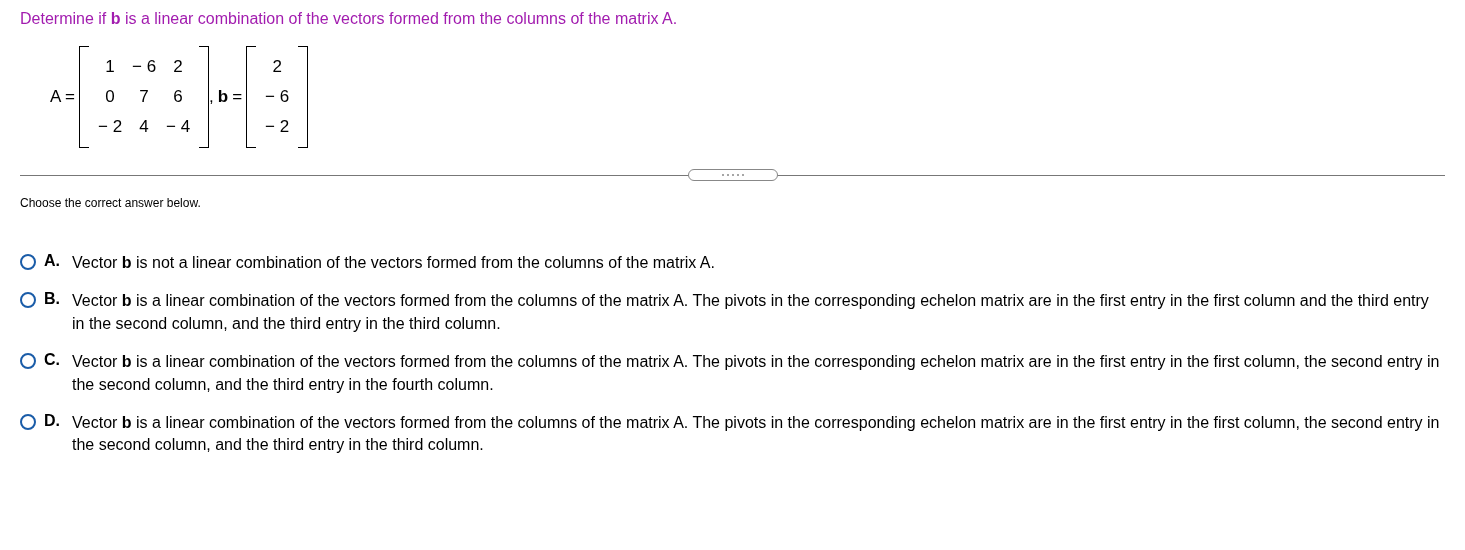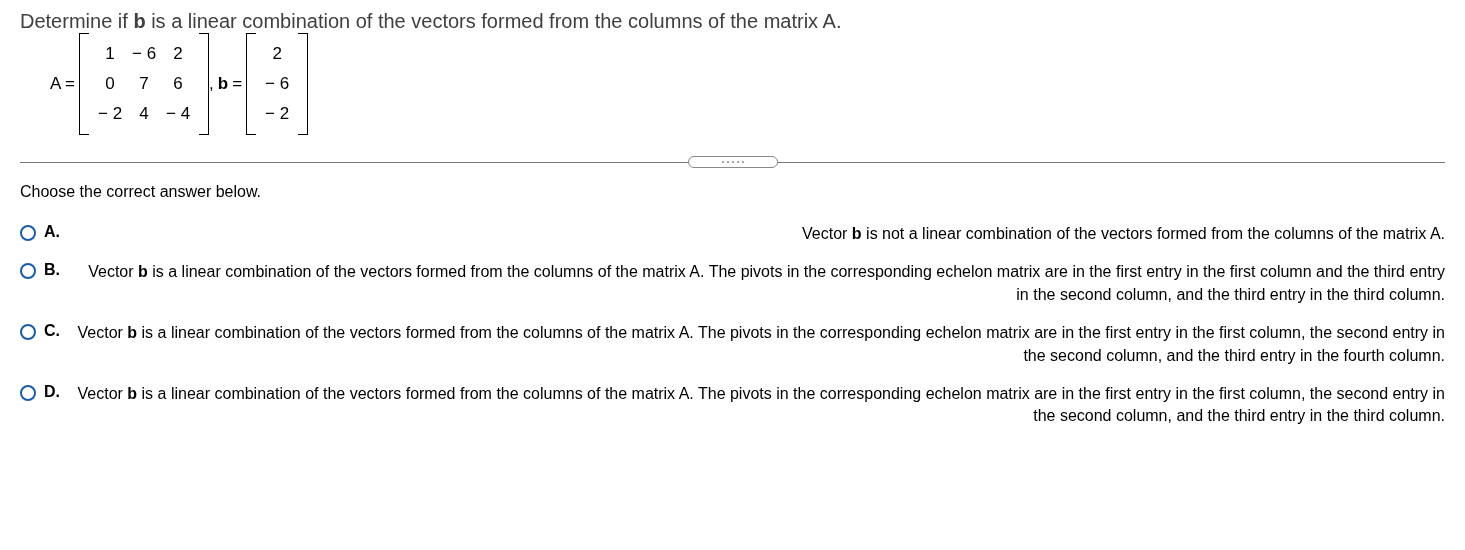--- a/index.html
+++ b/index.html
@@ -5,23 +5,23 @@
     * { box-sizing: border-box; margin: 0; padding: 0; }
     body {
       font-family: Arial, Helvetica, sans-serif;
       font-size: 16px;
       color: #000;
       padding: 10px 20px;
       width: 1465px;
       background: #fff;
     }
     .question-text {
-      font-size: 20px;
-      color: #404040;
-      margin-bottom: 0;
+      font-size: 16px;
+      color: #a21caf;
+      margin-bottom: 18px;
     }
     .bold { font-weight: bold; }
     
     .equation-row {
       display: flex;
       align-items: center;
       margin-left: 30px;
       margin-bottom: 20px;
       font-size: 17px;
     }
@@ -81,22 +81,22 @@
       display: flex;
       align-items: center;
       justify-content: center;
       gap: 3px;
     }
     .dot {
       width: 2px; height: 2px; background: #888; border-radius: 50%;
     }
     
     .prompt {
-      font-size: 16px;
-      margin-bottom: 22px;
+      font-size: 12px;
+      margin-bottom: 42px;
     }
     
     .options {
       display: flex;
       flex-direction: column;
       gap: 16px;
     }
     .option {
       display: flex;
       align-items: flex-start;
@@ -114,21 +114,20 @@
     }
     .letter {
       flex: 0 0 28px;
       font-weight: bold;
       font-size: 16px;
     }
     .opt-text {
       flex: 1;
       font-size: 16px;
       line-height: 1.4;
-      text-align: right;
     }
   </style>
 </head>
 <body>
 
 <div class="question-text">
   <span>Determine if </span><span class="bold">b</span><span> is a linear combination of the vectors formed from the columns of the matrix A.</span>
 </div>
 
 <div class="equation-row">

